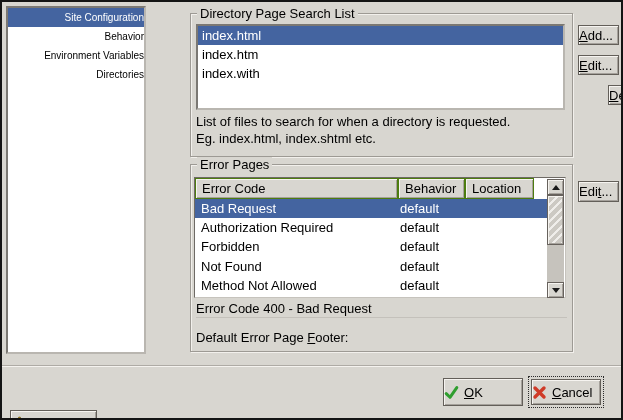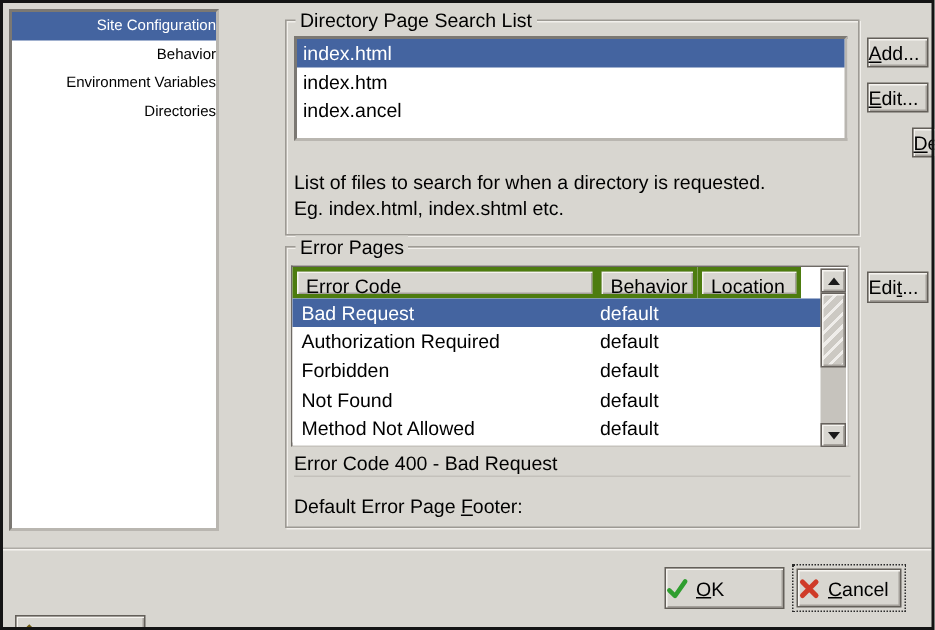--- a/index.html
+++ b/index.html
@@ -18,21 +18,21 @@
     box-shadow:inset 1px 1px 0 #f6f4f0,inset -1px -1px 0 #a5a19b;
     display:flex;align-items:center;justify-content:flex-start;gap:5px;
     font-size:13px;white-space:nowrap;cursor:default;padding:0;
   }
   .u{text-decoration:underline;}
   .listrow{height:19px;line-height:19px;padding-left:4px;white-space:nowrap;overflow:hidden;}
   .sel{background:#4464a0;color:#fff;}
   .caption{white-space:nowrap;line-height:15px;}
   .hdrcell{
     position:absolute;height:21px;line-height:20px;padding-left:6px;box-sizing:border-box;
-    background:#d8d6d0;border:3px solid #4d7c0f;
+    background:#d8d6d0;border:1px solid #4d7c0f;
     box-shadow:inset 1px 1px 0 #f6f4f0,inset -1px -1px 0 #a5a19b;
     overflow:hidden;white-space:nowrap;
   }
   .trow{display:flex;height:19.2px;line-height:19.2px;white-space:nowrap;}
   .tc1{flex:0 0 202px;padding-left:6px;box-sizing:border-box;overflow:hidden;}
   .tc2{flex:0 0 67px;padding-left:3px;box-sizing:border-box;}
   .tc3{flex:1 1 auto;}
   .vsb{position:absolute;right:1px;top:1px;width:17px;height:119px;background:#c6c3bd;}
   .sbbtn{position:absolute;left:0;width:17px;height:16px;background:#d8d6d0;border:1px solid #67625d;
     box-sizing:border-box;box-shadow:inset 1px 1px 0 #f6f4f0,inset -1px -1px 0 #a5a19b;
@@ -63,24 +63,24 @@
     <div class="listrow sel">Site Configuration</div>
     <div class="listrow">Behavior</div>
     <div class="listrow">Environment Variables</div>
     <div class="listrow">Directories</div>
   </div>
 
   <div class="abs frame" style="left:190px;top:13px;width:383px;height:144px;">
     <span class="frame-title">Directory Page Search List</span>
   </div>
 
-  <div class="abs sunken" style="left:196px;top:24px;width:369px;height:70px;">
+  <div class="abs sunken" style="left:196px;top:24px;width:369px;height:86px;">
     <div class="listrow sel">index.html</div>
     <div class="listrow">index.htm</div>
-    <div class="listrow">index.ancel</div>
+    <div class="listrow">index.with</div>
   </div>
 
   <div class="abs caption" style="left:196px;top:114px;">List of files to search for when a directory is requested.</div>
   <div class="abs caption" style="left:196px;top:131px;">Eg. index.html, index.shtml etc.</div>
 
   <button class="abs btn" style="left:578px;top:25px;width:41px;height:20px;">
       <span><span></span><span class="u">A</span><span>dd...</span></span>
     </button>
   <button class="abs btn" style="left:578px;top:55px;width:41px;height:20px;">
       <span><span></span><span class="u">E</span><span>dit...</span></span>

